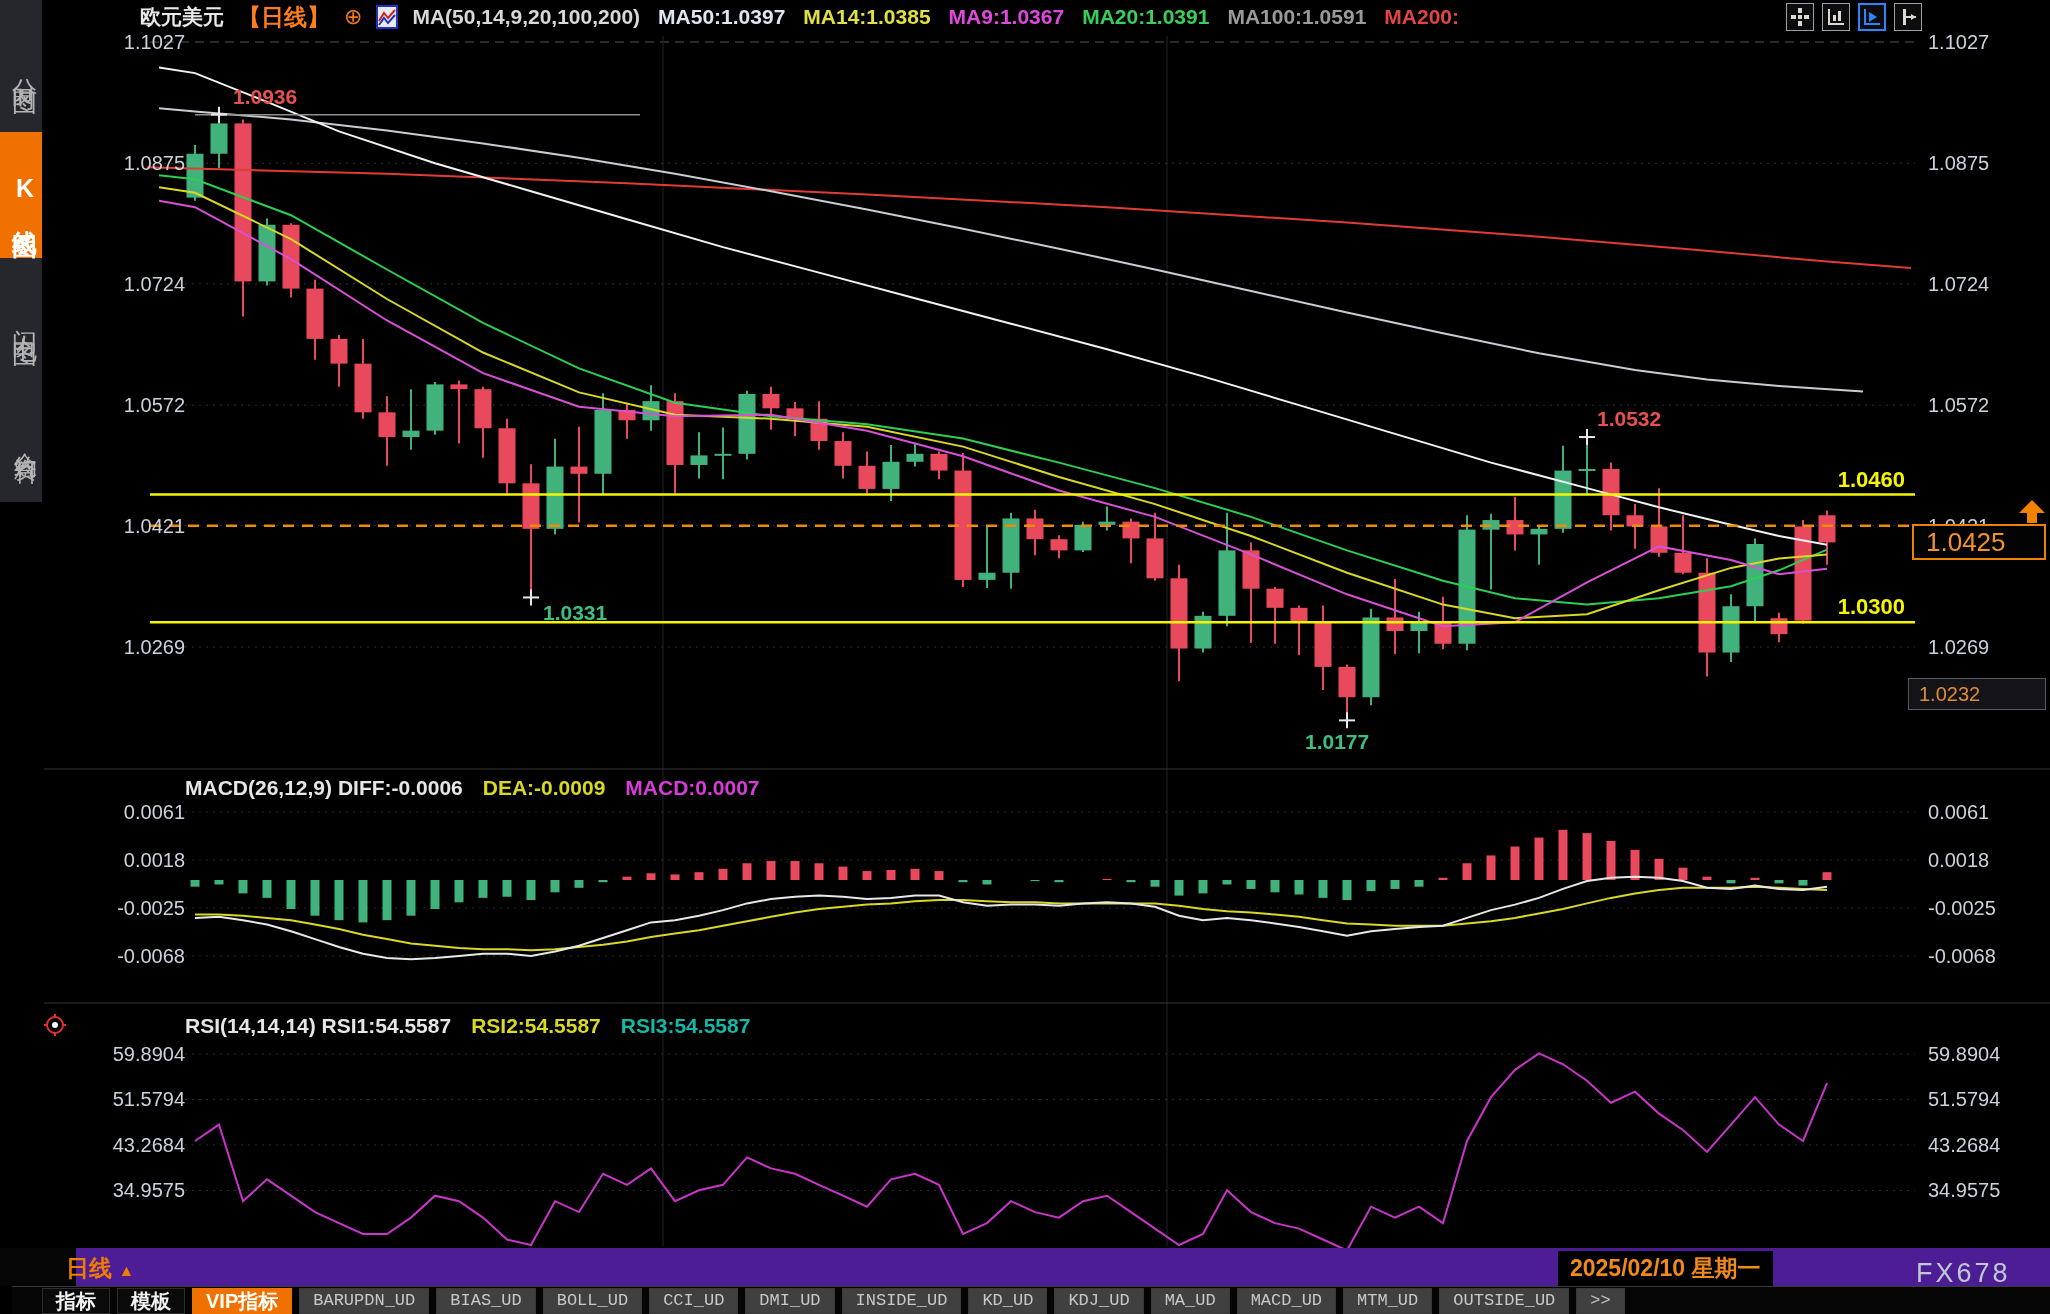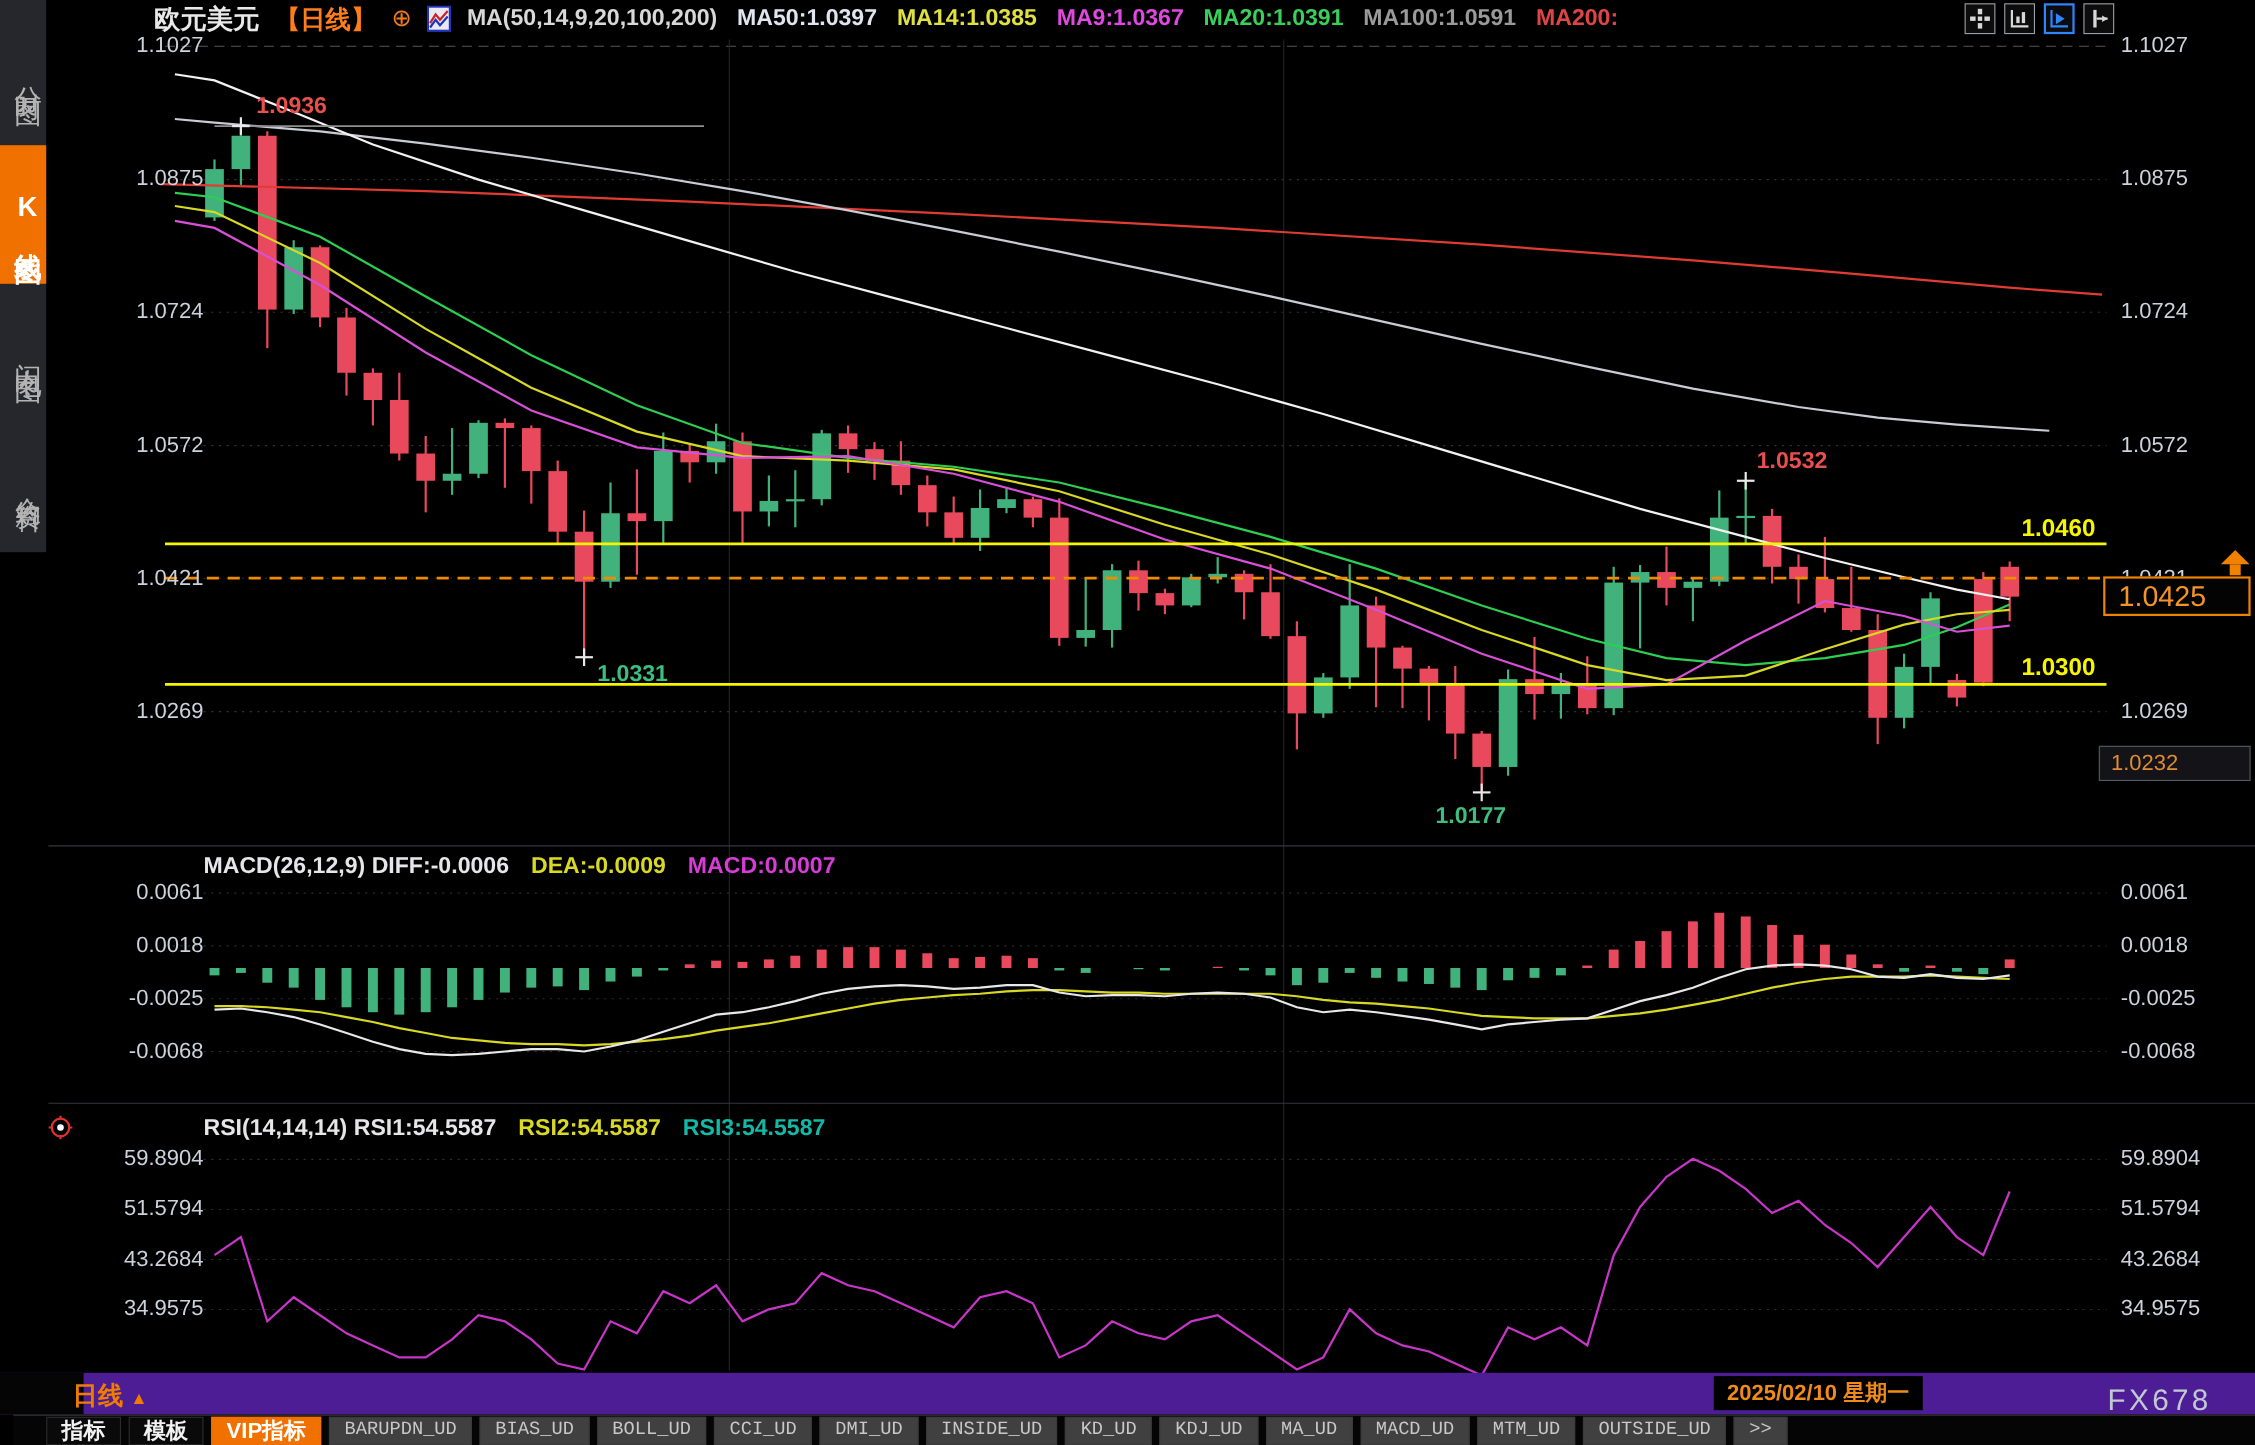--- a/index.html
+++ b/index.html
@@ -5,21 +5,21 @@
   * { margin:0; padding:0; box-sizing:border-box; }
   html,body { width:2050px; height:1314px; background:#000; overflow:hidden;
               font-family:"Liberation Sans", sans-serif; }
   #root { position:relative; width:2050px; height:1314px; background:#000; }
   #chart-svg { position:absolute; left:0; top:0; z-index:1; }
   #labels { position:absolute; left:0; top:0; width:100%; height:100%; z-index:5; pointer-events:none; }
 
   
   #header { position:absolute; left:140px; top:2px; height:30px; display:flex; align-items:center;
             gap:14px; z-index:8; white-space:nowrap; }
-  .title   { color:#e9e9e9; font-size:24px; font-weight:bold; }
+  .title   { color:#e9e9e9; font-size:21px; font-weight:bold; }
   .period  { color:#ff7d1a; font-size:23px; font-weight:bold; }
   .plus-ic { color:#f07a1a; font-size:22px; }
   .ma-item { font-size:21px; font-weight:bold; }
   #chart-mini-icon { width:22px; height:24px; }
 
   
   #toolbar { position:absolute; left:1786px; top:3px; display:flex; gap:8px; z-index:8; }
   .tool-btn { width:28px; height:28px; border:1px solid #9aa0a8; background:#0c0c0c;
               display:flex; align-items:center; justify-content:center; }
   .tool-btn.active { border:2px solid #2e86ff; }
@@ -51,21 +51,21 @@
              background:#141418; color:#e08b35; font-size:20px; line-height:30px; padding-left:10px;
              z-index:7; }
   #up-arrow { position:absolute; left:2018px; z-index:8; }
 
   
   #datebar { position:absolute; left:0; top:1248px; width:2050px; height:38px; background:#4c1d95; z-index:6; }
   #datebar-corner { position:absolute; left:0; top:0; width:76px; height:38px; background:#050505; }
   #period-label { position:absolute; left:66px; top:5px; color:#f07d00; font-size:23px; font-weight:bold; }
   #period-caret { color:#f07d00; font-size:16px; }
   #highlight-date { position:absolute; left:1558px; top:3px; background:#000; color:#f08a1a;
-                    font-size:20px; font-weight:bold; padding:2px 12px; }
+                    font-size:23px; font-weight:bold; padding:2px 12px; }
   #watermark { position:absolute; left:1916px; top:1258px; color:#c2c8d2; font-size:27px;
                letter-spacing:3px; z-index:9; }
 
   
   #tabbar { position:absolute; left:12px; top:1286px; width:2050px; height:28px; background:#050505;
             border-top:1px solid #3a3a3a; display:flex; align-items:center; gap:7px;
             padding-left:30px; z-index:8; }
   .tab { height:26px; line-height:24px; padding:0 13px; background:#404040; border:1px solid #3a3a3a;
          color:#c8c8c8; font-family:"Liberation Mono", monospace; font-size:17px; cursor:pointer; }
   .tab.cn { font-family:"Liberation Sans", sans-serif; font-size:20px; font-weight:bold; color:#f2f2f2;

